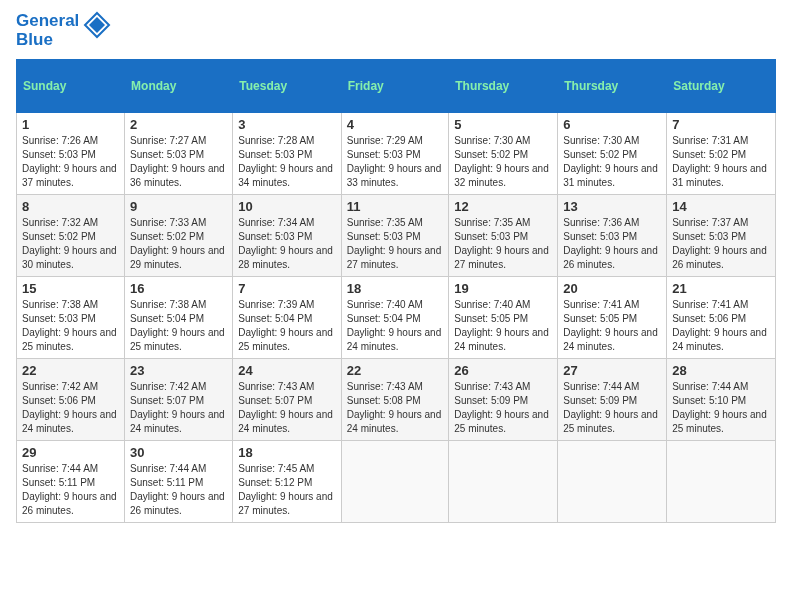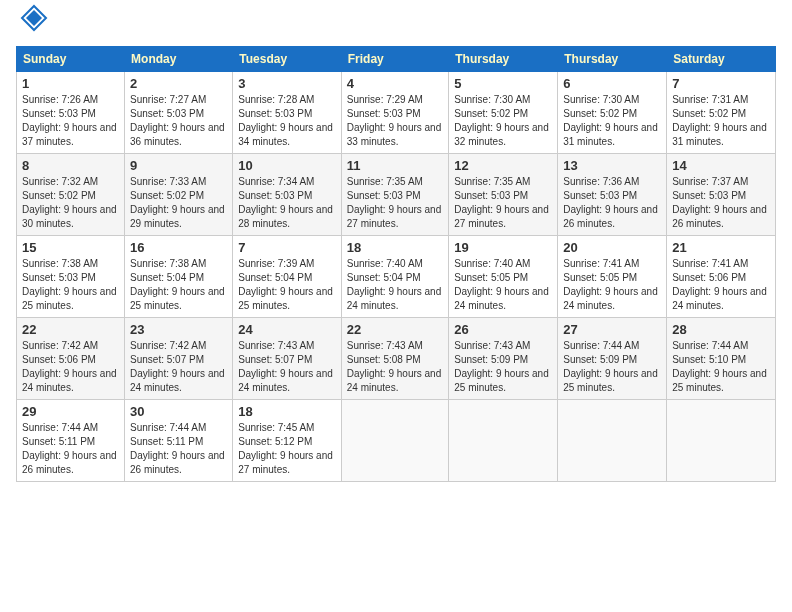--- a/index.html
+++ b/index.html
@@ -36,23 +36,23 @@
       font-size: 15px;
       color: #555;
     }
     .calendar {
       width: 100%;
       border-collapse: collapse;
       font-size: 10px;
     }
     .calendar th {
       background: #1a6fc4;
-      color: #fef9c3;
+      color: #86efac;
       text-align: left;
-      padding: 5px 6px;
+      padding: 19px 6px;
       font-size: 12px;
       font-weight: bold;
       border: 1px solid #1a6fc4;
     }
     .calendar td {
       border: 1px solid #ccc;
       vertical-align: top;
       padding: 4px 5px;
       width: 113px;
       height: 82px;
@@ -78,20 +78,28 @@
     }
   </style>
 </head>
 <body>
 
 <div class="container">
   <div class="header-row">
     <div class="logo">
       <div>
         <div style="display:flex;align-items:center;">
+          <div>
+            <div style="font-size:17px;font-weight:bold;color:#333;line-height:1.1;">
+              <span style="color:#1a6fc4;">General</span>
+            </div>
+            <div style="font-size:17px;font-weight:bold;color:#333;line-height:1.1;">
+              <span style="color:#1a6fc4;">Blue</span>
+            </div>
+          </div>
           <div style="margin-left:4px;margin-top:-8px;">
             <svg width="28" height="28" viewBox="0 0 28 28">
               <polygon points="14,2 26,14 14,26 2,14" fill="none" stroke="#1a6fc4" stroke-width="2"></polygon>
               <polygon points="14,6 22,14 14,22 6,14" fill="#1a6fc4"></polygon>
             </svg>
           </div>
         </div>
       </div>
     </div>
     <div class="title-block">

